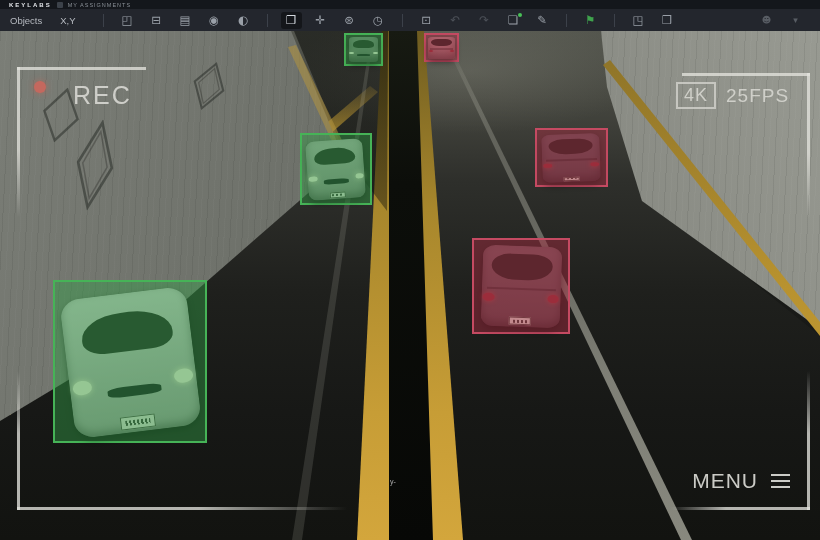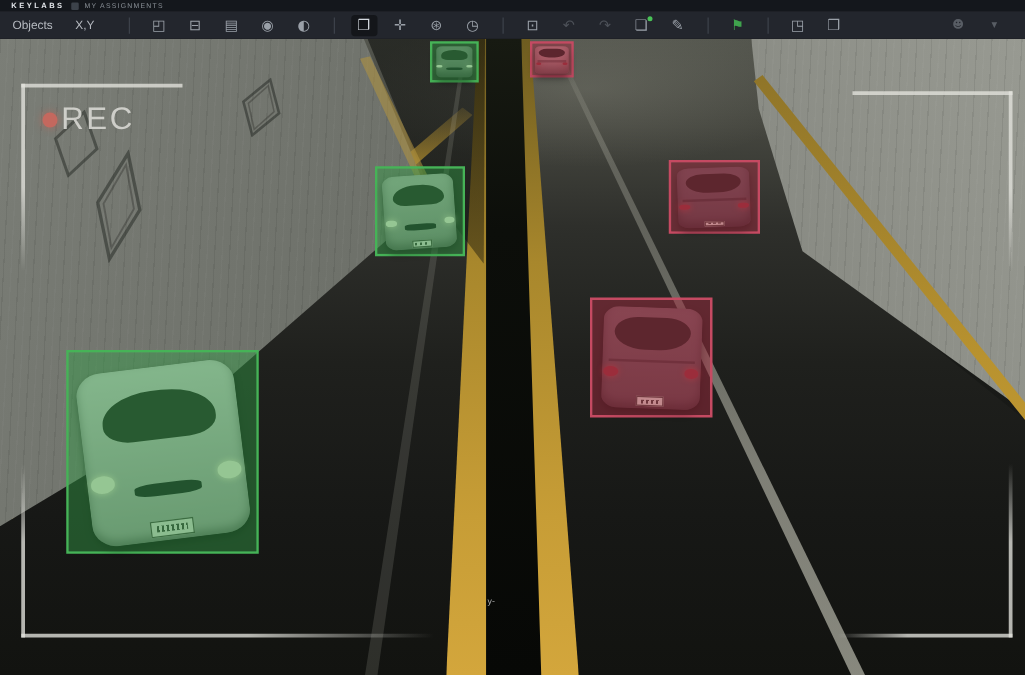--- a/index.html
+++ b/index.html
@@ -78,21 +78,21 @@
   .rear .lt{background:#8d2e36;box-shadow:0 0 5px rgba(190,60,60,.8);}
   .gr{position:absolute;left:30%;right:30%;top:66%;height:7%;background:#14171a;border-radius:30%;}
   .bl{position:absolute;left:9%;right:9%;top:52%;height:2px;background:rgba(0,0,0,.3);}
   .pl{position:absolute;left:37%;right:37%;bottom:5%;height:9%;background:#d4d6cb;border:1px solid #44463f;box-sizing:border-box;}
   .pl i{position:absolute;left:12%;right:12%;top:30%;bottom:28%;
         background:repeating-linear-gradient(90deg,#3a3c36 0 2px,transparent 2px 4px);}
   .tint{position:absolute;inset:0;}
 
   
   .vf{position:absolute;background:#e3e3dd;opacity:.78;}
-  .rec{position:absolute;left:34px;top:50px;display:flex;align-items:center;gap:3px;}
+  .rec{position:absolute;left:34px;top:50px;display:flex;gap:27px;}
   .rec-dot{width:12px;height:12px;border-radius:50%;background:#c4685e;box-shadow:0 0 7px rgba(205,95,80,.65);}
   .rec-label{font-size:25px;letter-spacing:2px;color:#d6d6d1;opacity:.92;}
   .caminfo{position:absolute;left:676px;top:51px;display:flex;align-items:center;gap:10px;opacity:.85;}
   .k4{border:2px solid #d0d0ca;color:#dadad4;font-size:18px;padding:1px 6px;letter-spacing:1px;}
   .fps{color:#dadad4;font-size:19px;letter-spacing:1px;}
   .menu{position:absolute;right:30px;top:438px;display:flex;align-items:center;gap:13px;}
   .menu-label{font-size:21px;letter-spacing:1px;color:#cbcbc6;}
   .burger{display:flex;flex-direction:column;gap:3.5px;}
   .burger span{display:block;width:19px;height:2.5px;background:#cbcbc6;}
   .tc{position:absolute;left:0;right:0;top:455px;text-align:center;font-size:17.5px;
@@ -252,17 +252,29 @@
     <div class="vf" style="left:17px;top:340px;width:3px;height:139px;background:linear-gradient(transparent,#e3e3dd 45%);"></div>
     <div class="vf" style="left:17px;top:476px;width:330px;height:3px;background:linear-gradient(90deg,#e3e3dd 55%,transparent);"></div>
     <div class="vf" style="left:670px;top:476px;width:140px;height:3px;background:linear-gradient(90deg,transparent,#e3e3dd 40%);"></div>
     <div class="vf" style="left:807px;top:340px;width:3px;height:139px;background:linear-gradient(transparent,#e3e3dd 45%);"></div>
 
     <div class="rec">
       <span class="rec-dot"></span>
       <span class="rec-label">REC</span>
     </div>
 
-
+    <div class="caminfo">
+      <span class="k4">4K</span>
+      <span class="fps">25FPS</span>
+    </div>
+
+    <div class="menu">
+      <span class="menu-label">MENU</span>
+      <span class="burger">
+          <span></span>
+          <span></span>
+          <span></span>
+        </span>
+    </div>
 
     <div class="ymark">y-</div>
   </div>
 </div>
 
 </body></html>

